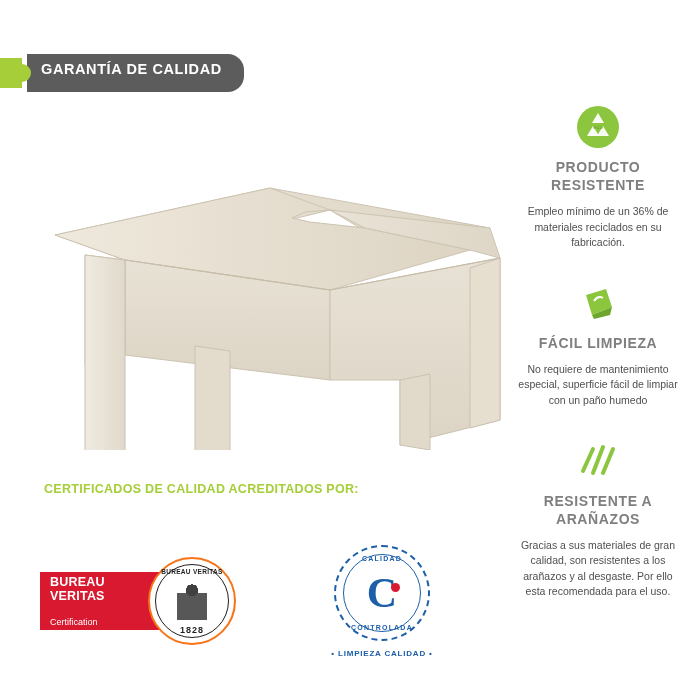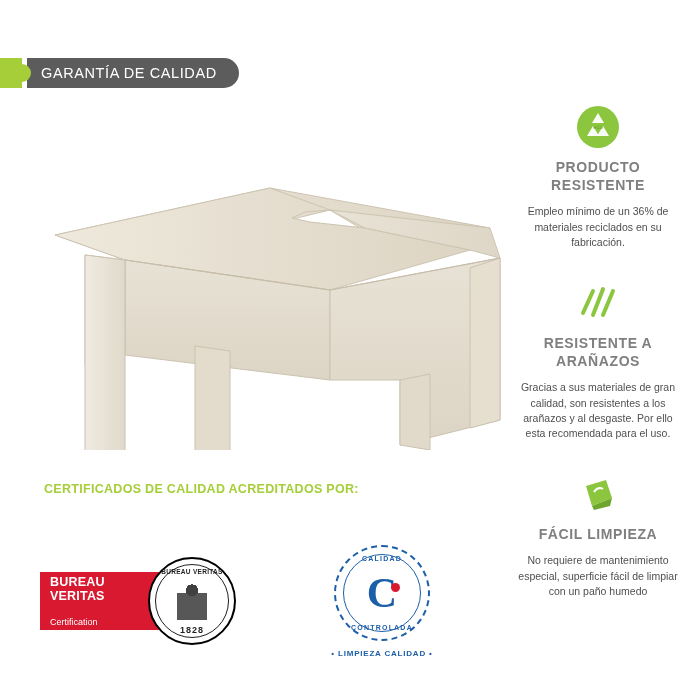--- a/index.html
+++ b/index.html
@@ -24,24 +24,24 @@
     display: flex;
     align-items: center;
     height: 30px;
   }
   .header-tab {
     background: #5c5c5c;
     color: #ffffff;
     height: 30px;
     display: flex;
     align-items: center;
-    padding: 0 22px 0 14px;
+    padding: 0 22px 8px 14px;
     border-radius: 0 16px 16px 0;
     font-size: 14.5px;
-    font-weight: normal;
+    font-weight: bold;
     letter-spacing: 0.6px;
   }
   .header-dot {
     width: 22px;
     height: 30px;
     background: #a6ce39;
     border-radius: 0 0 0 0;
     margin-right: 0;
   }
   .header-dot-wrap {
@@ -142,21 +142,21 @@
   }
   .bureau-red .l2 {
     color: #ffffff;
     font-size: 9px;
     margin-top: 14px;
   }
   .bureau-seal {
     width: 84px;
     height: 84px;
     border-radius: 50%;
-    border: 2px solid #000000;
+    border: 2px solid #f97316;
     margin-left: -14px;
     background: #ffffff;
     position: relative;
     display: flex;
     align-items: center;
     justify-content: center;
   }
   .bureau-seal .inner-ring {
     position: absolute;
     width: 72px;
@@ -324,47 +324,47 @@
     </div>
     <div class="feature-title">
       <div>PRODUCTO</div>
       <div>RESISTENTE</div>
     </div>
     <div class="feature-text">Empleo mínimo de un 36% de materiales reciclados en su fabricación.</div>
   </div>
 
   <div class="feature">
     <div class="feature-icon">
+      <svg width="44" height="44" viewBox="0 0 44 44">
+        <path d="M10 14 L30 8 L36 26 L16 34 Z" fill="#8cc63e"></path>
+        <path d="M16 34 L36 26 L34 34 L18 38 Z" fill="#6ea52c"></path>
+        <path d="M18 20 q4 -6 9 -3" stroke="#ffffff" stroke-width="2" fill="none"></path>
+      </svg>
+    </div>
+    <div class="feature-title">
+      <div>FÁCIL LIMPIEZA</div>
+    </div>
+    <div class="feature-text">No requiere de mantenimiento especial, superficie fácil de limpiar con un paño humedo</div>
+  </div>
+
+  <div class="feature">
+    <div class="feature-icon">
       <svg width="50" height="40" viewBox="0 0 50 40">
         <g stroke="#8cc63e" stroke-width="4" stroke-linecap="round">
           <line x1="10" y1="30" x2="20" y2="8"></line>
           <line x1="20" y1="32" x2="30" y2="6"></line>
           <line x1="30" y1="32" x2="40" y2="8"></line>
         </g>
       </svg>
     </div>
     <div class="feature-title">
       <div>RESISTENTE A</div>
       <div>ARAÑAZOS</div>
     </div>
     <div class="feature-text">Gracias a sus materiales de gran calidad, son resistentes a los arañazos y al desgaste. Por ello esta recomendada para el uso.</div>
-  </div>
-
-  <div class="feature">
-    <div class="feature-icon">
-      <svg width="44" height="44" viewBox="0 0 44 44">
-        <path d="M10 14 L30 8 L36 26 L16 34 Z" fill="#8cc63e"></path>
-        <path d="M16 34 L36 26 L34 34 L18 38 Z" fill="#6ea52c"></path>
-        <path d="M18 20 q4 -6 9 -3" stroke="#ffffff" stroke-width="2" fill="none"></path>
-      </svg>
-    </div>
-    <div class="feature-title">
-      <div>FÁCIL LIMPIEZA</div>
-    </div>
-    <div class="feature-text">No requiere de mantenimiento especial, superficie fácil de limpiar con un paño humedo</div>
   </div>
 
 </div>
 
 <div class="cert-title">CERTIFICADOS DE CALIDAD ACREDITADOS POR:</div>
 
 <div class="cert-row">
 
   <div class="bureau-block">
     <div class="bureau-red">

